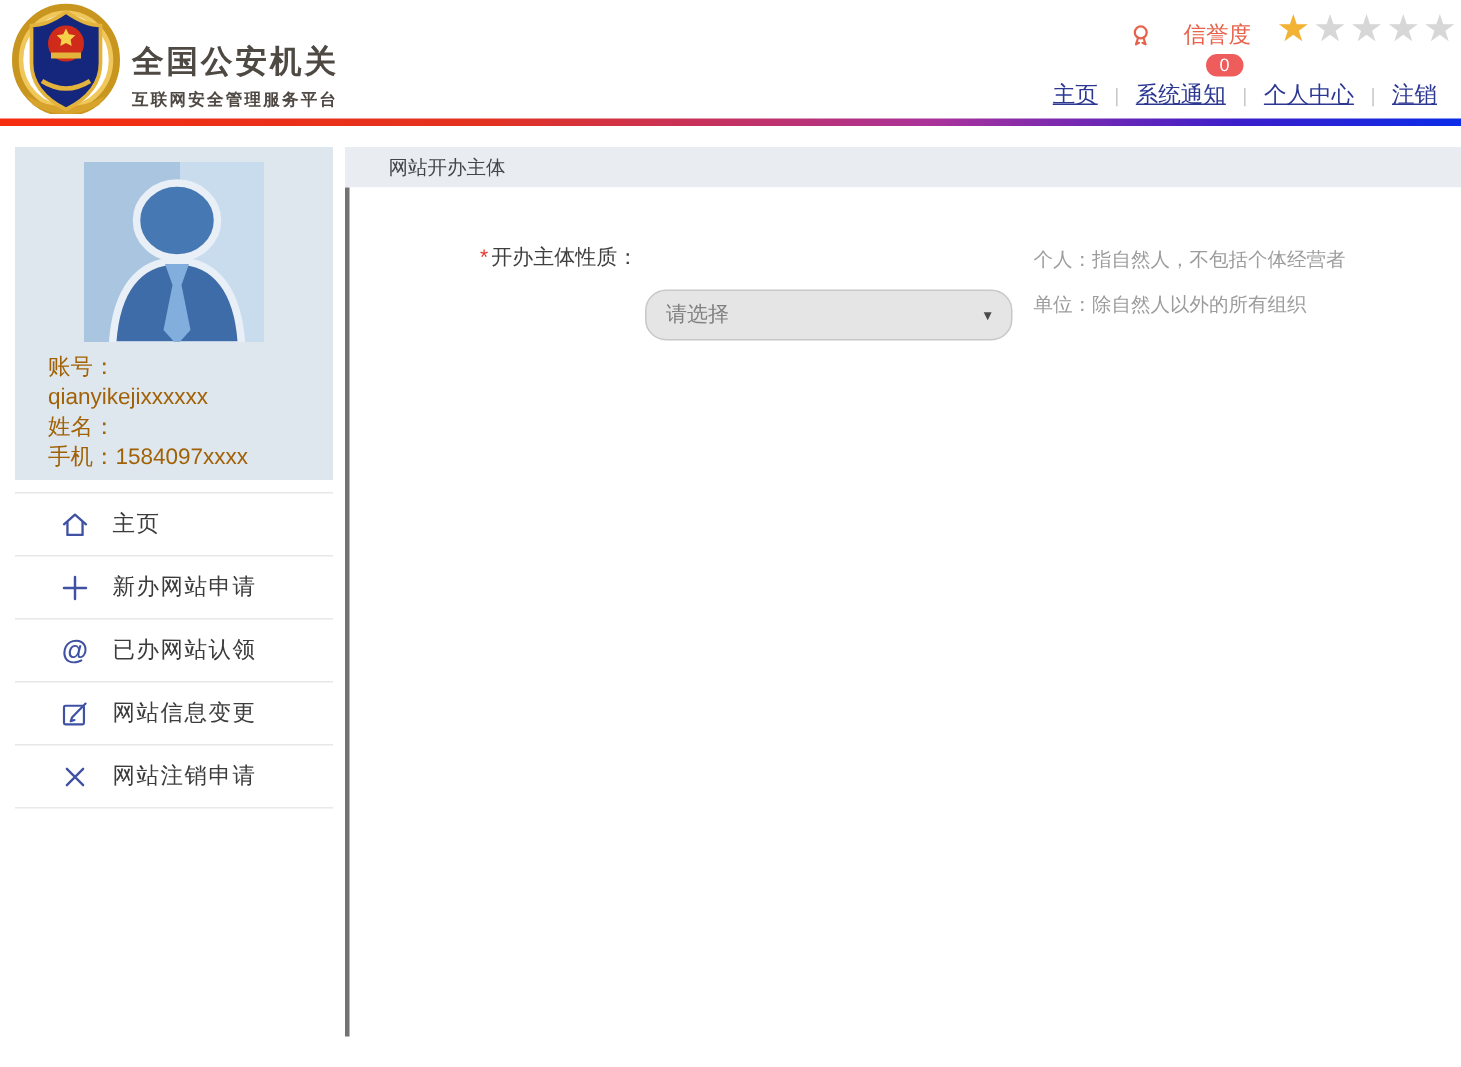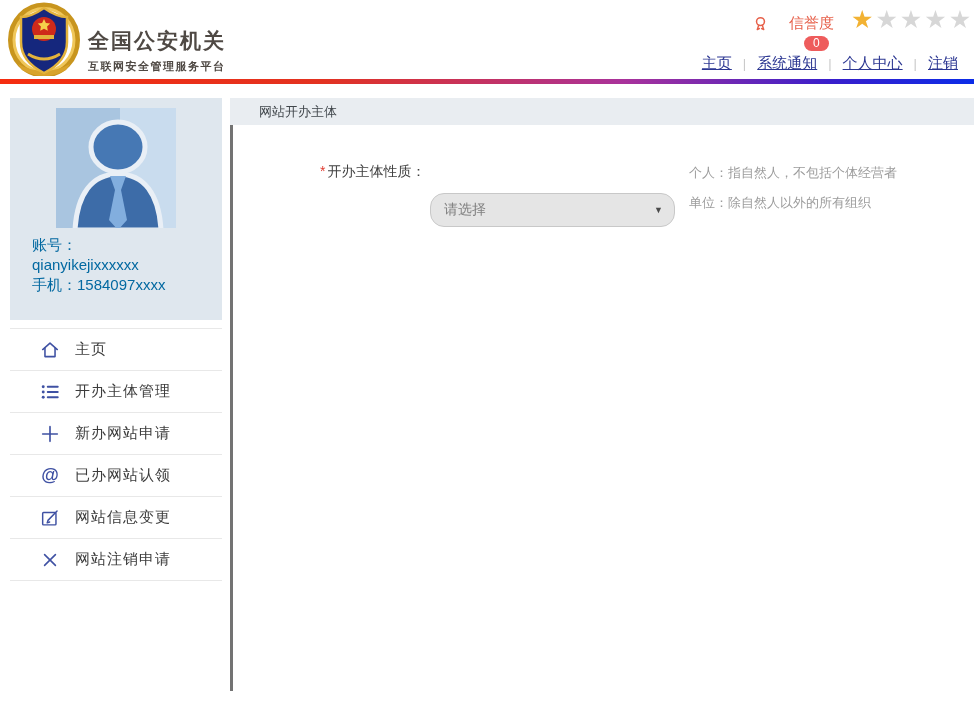--- a/index.html
+++ b/index.html
@@ -26,21 +26,21 @@
   .nav-sep { color:#c9c9c9; font-size:13px; }
 
   .gradbar { position:absolute; top:79px; left:0; right:0; height:5px;
              background:linear-gradient(90deg,#f52d10 0%,#e33220 33%,#a9329b 64%,#3a1ecb 85%,#0b2ce8 100%); }
 
   
   .sidebar { position:absolute; left:10px; top:98px; width:212px; height:613px;
              display:flex; flex-direction:column; }
   .userpanel { background:#dfe7ee; padding-top:10px; height:222px; flex:none; }
   .avatar { display:block; width:120px; height:120px; margin:0 auto; }
-  .userinfo { margin:7px 0 0 22px; font-size:15px; line-height:20px; color:#0369a1; }
+  .userinfo { margin:7px 0 0 22px; font-size:15px; line-height:20px; color:#a16207; }
 
   .menu { margin-top:8px; border-top:1px solid #e8e8e8; flex:none; background:#fff; }
   .menu-item { height:42px; display:flex; align-items:center; border-bottom:1px solid #e8e8e8;
                cursor:pointer; }
   .menu-icon { width:24px; margin-left:28px; color:#3f51a3; display:flex; align-items:center; justify-content:center; }
   .menu-icon .at-glyph { font-size:18px; font-weight:700; }
   .menu-label { margin-left:13px; font-size:15px; color:#3c3c3c; letter-spacing:1px; }
 
   .downloads { flex:1; margin-top:8px; background:#f5f5f6; padding:24px 18px 0 20px; }
   .dl-title { font-size:14px; color:#56565a; letter-spacing:1px; }
@@ -121,47 +121,37 @@
       <svg class="avatar" viewBox="0 0 120 120">
         <rect x="0" y="0" width="64" height="120" fill="#a9c5e0"></rect>
         <rect x="64" y="0" width="56" height="120" fill="#c9dcee"></rect>
         <path d="M62 66 C36 66 21 86 19 122 L105 122 C103 86 88 66 62 66 Z" fill="#3d6ca8" stroke="#e9eff6" stroke-width="5"></path>
         <ellipse cx="62" cy="39" rx="27" ry="25" fill="#4678b4" stroke="#e9eff6" stroke-width="5"></ellipse>
         <polygon points="54,68 70,68 65,82 71,112 62,122 53,112 59,82" fill="#82aede"></polygon>
       </svg>
       <div class="userinfo">
         <div>账号：</div>
         <div>qianyikejixxxxxx</div>
+        <div><span>姓名：</span><span></span></div>
         <div><span>手机：</span><span>1584097xxxx</span></div>
       </div>
     </div>
 
     <div class="menu">
 
       <div class="menu-item">
         <span class="menu-icon">
           <svg width="22" height="22" viewBox="0 0 24 24">
               <path d="M4 11.5 L12 4.5 L20 11.5" fill="none" stroke="currentColor" stroke-width="1.7" stroke-linecap="round" stroke-linejoin="round"></path>
               <path d="M6.5 9.8 V19.2 H17.5 V9.8" fill="none" stroke="currentColor" stroke-width="1.7" stroke-linecap="round" stroke-linejoin="round"></path>
             </svg>
         </span>
         <span class="menu-label">主页</span>
       </div>
 
-      <div class="menu-item">
-        <span class="menu-icon">
-          <svg width="22" height="22" viewBox="0 0 24 24">
-              <circle cx="4.6" cy="6.3" r="1.6" fill="currentColor"></circle>
-              <circle cx="4.6" cy="12" r="1.6" fill="currentColor"></circle>
-              <circle cx="4.6" cy="17.7" r="1.6" fill="currentColor"></circle>
-              <path d="M9.5 6.3 H20.5 M9.5 12 H20.5 M9.5 17.7 H20.5" stroke="currentColor" stroke-width="2" stroke-linecap="round"></path>
-            </svg>
-        </span>
-        <span class="menu-label">开办主体管理</span>
-      </div>
 
       <div class="menu-item">
         <span class="menu-icon">
           <svg width="22" height="22" viewBox="0 0 24 24">
               <path d="M12 4 V20 M4 12 H20" stroke="currentColor" stroke-width="1.8" stroke-linecap="round"></path>
             </svg>
         </span>
         <span class="menu-label">新办网站申请</span>
       </div>
 

